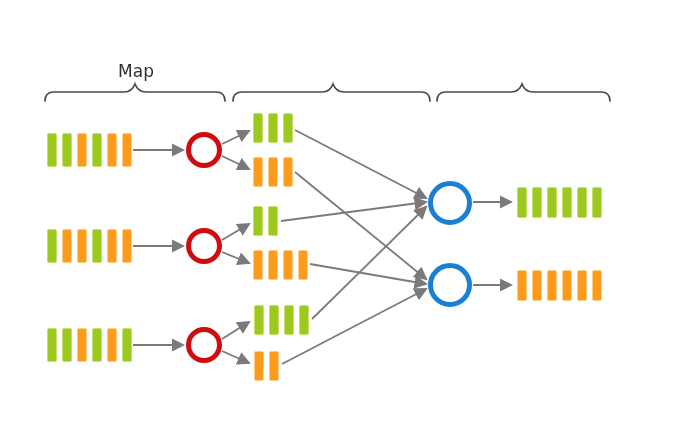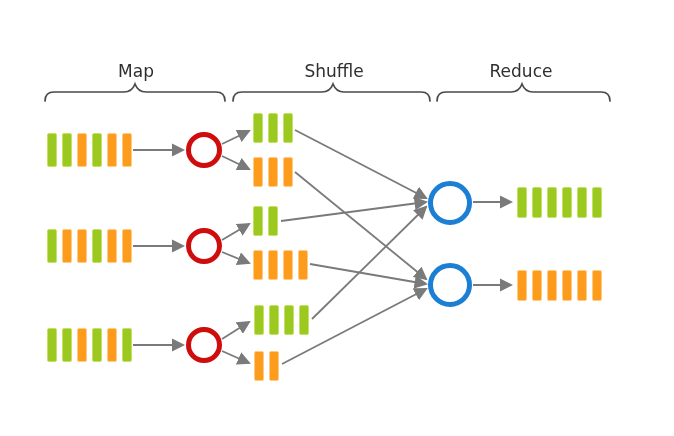--- a/index.html
+++ b/index.html
@@ -86,22 +86,20 @@
     <line class="arrow" x1="281" y1="221" x2="426" y2="202"></line>
     <line class="arrow" x1="310" y1="264" x2="426" y2="284"></line>
     <line class="arrow" x1="312" y1="319" x2="426" y2="207"></line>
     <line class="arrow" x1="282" y1="364" x2="426" y2="289"></line>
 
     <line class="arrow" x1="473" y1="202" x2="511" y2="202"></line>
     <line class="arrow" x1="473" y1="285" x2="511" y2="285"></line>
   </svg>
 
   <div class="stage-label" id="lbl-map">Map</div>
-  <div class="stage-label" id="lbl-shuffle">Shuffle</div>
-  <div class="stage-label" id="lbl-reduce">Reduce</div>
 
   <div class="bars input" id="input-1">
       <div class="bar" style="background: rgb(155, 201, 32); border-color: rgb(196, 225, 102);"></div>
       <div class="bar" style="background: rgb(155, 201, 32); border-color: rgb(196, 225, 102);"></div>
       <div class="bar" style="background: rgb(252, 155, 28); border-color: rgb(254, 203, 131);"></div>
       <div class="bar" style="background: rgb(155, 201, 32); border-color: rgb(196, 225, 102);"></div>
       <div class="bar" style="background: rgb(252, 155, 28); border-color: rgb(254, 203, 131);"></div>
       <div class="bar" style="background: rgb(252, 155, 28); border-color: rgb(254, 203, 131);"></div>
     </div>
   <div class="bars input" id="input-2">

